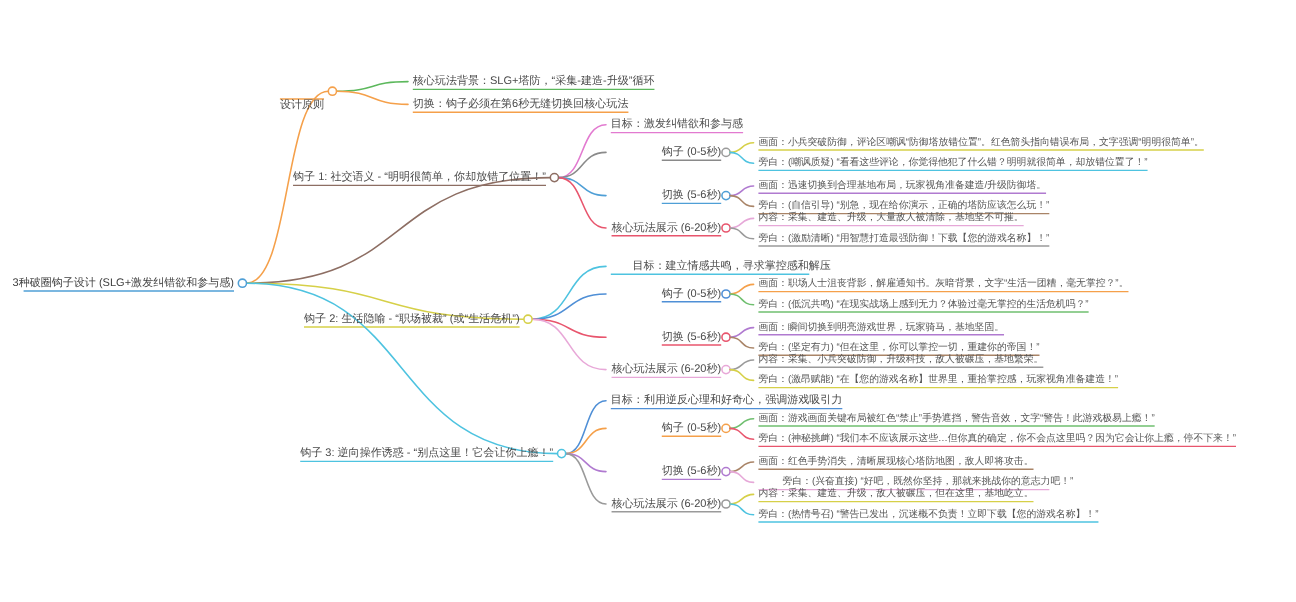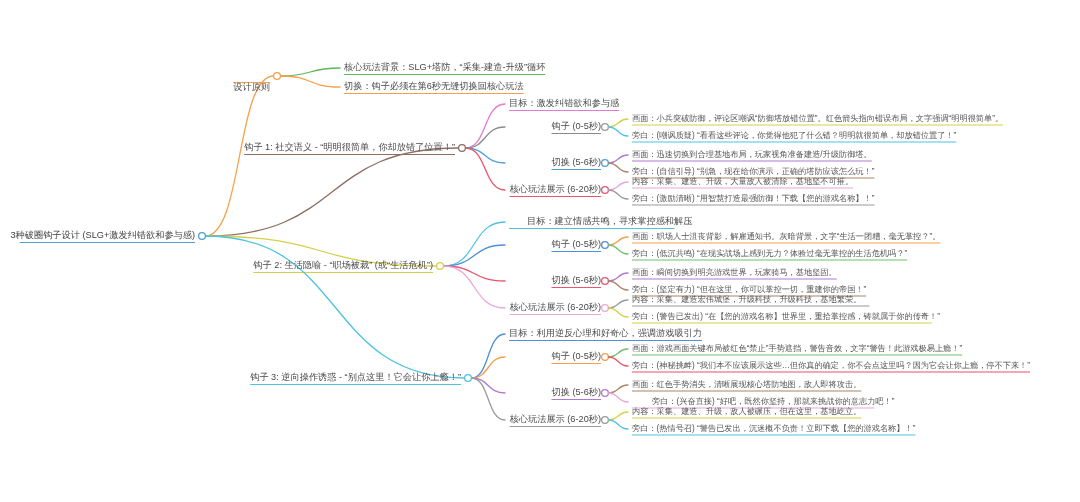--- a/index.html
+++ b/index.html
@@ -126,22 +126,22 @@
       <div class="lbl b3" style="left: 632px; top: 199px;">旁白：(激励清晰) “用智慧打造最强防御！下载【您的游戏名称】！”</div>
       <div class="lbl b1 r" style="left: 433px; top: 266px;">钩子 2: 生活隐喻 - “职场被裁” (或“生活危机”)</div>
       <div class="lbl b2" style="left: 527px; top: 222px; font-family: Liberation Serif, serif;">目标：建立情感共鸣，寻求掌控感和解压</div>
       <div class="lbl b2 r" style="left: 601px; top: 245px;">钩子 (0-5秒)</div>
       <div class="lbl b3" style="left: 632px; top: 237px;">画面：职场人士沮丧背影，解雇通知书。灰暗背景，文字“生活一团糟，毫无掌控？”。</div>
       <div class="lbl b3" style="left: 632px; top: 254px;">旁白：(低沉共鸣) “在现实战场上感到无力？体验过毫无掌控的生活危机吗？”</div>
       <div class="lbl b2 r" style="left: 601px; top: 281px;">切换 (5-6秒)</div>
       <div class="lbl b3" style="left: 632px; top: 273px;">画面：瞬间切换到明亮游戏世界，玩家骑马，基地坚固。</div>
       <div class="lbl b3" style="left: 632px; top: 290px;">旁白：(坚定有力) “但在这里，你可以掌控一切，重建你的帝国！”</div>
       <div class="lbl b2 r" style="left: 601px; top: 308px;">核心玩法展示 (6-20秒)</div>
-      <div class="lbl b3" style="left: 632px; top: 300px;">内容：采集、建造宏伟城堡，升级科技，升级科技，基地繁荣。</div>
-      <div class="lbl b3" style="left: 632px; top: 317px;">旁白：(警告已发出) “在【您的游戏名称】世界里，重拾掌控感，铸就属于你的传奇！”</div>
+      <div class="lbl b3" style="left: 632px; top: 300px;">内容：采集、小兵突破防御，升级科技，敌人被碾压，基地繁荣。</div>
+      <div class="lbl b3" style="left: 632px; top: 317px;">旁白：(激昂赋能) “在【您的游戏名称】世界里，重拾掌控感，玩家视角准备建造！”</div>
       <div class="lbl b1 r" style="left: 461px; top: 378px;">钩子 3: 逆向操作诱惑 - “别点这里！它会让你上瘾！”</div>
       <div class="lbl b2" style="left: 509px; top: 334px;">目标：利用逆反心理和好奇心，强调游戏吸引力</div>
       <div class="lbl b2 r" style="left: 601px; top: 357px;">钩子 (0-5秒)</div>
       <div class="lbl b3" style="left: 632px; top: 349px;">画面：游戏画面关键布局被红色“禁止”手势遮挡，警告音效，文字“警告！此游戏极易上瘾！”</div>
       <div class="lbl b3" style="left: 632px; top: 366px;">旁白：(神秘挑衅) “我们本不应该展示这些…但你真的确定，你不会点这里吗？因为它会让你上瘾，停不下来！”</div>
       <div class="lbl b2 r" style="left: 601px; top: 393px;">切换 (5-6秒)</div>
       <div class="lbl b3" style="left: 632px; top: 385px;">画面：红色手势消失，清晰展现核心塔防地图，敌人即将攻击。</div>
       <div class="lbl b3" style="left: 652px; top: 402px;">旁白：(兴奋直接) “好吧，既然你坚持，那就来挑战你的意志力吧！”</div>
       <div class="lbl b2 r" style="left: 601px; top: 420px;">核心玩法展示 (6-20秒)</div>
       <div class="lbl b3" style="left: 632px; top: 412px;">内容：采集、建造、升级，敌人被碾压，但在这里，基地屹立。</div>

